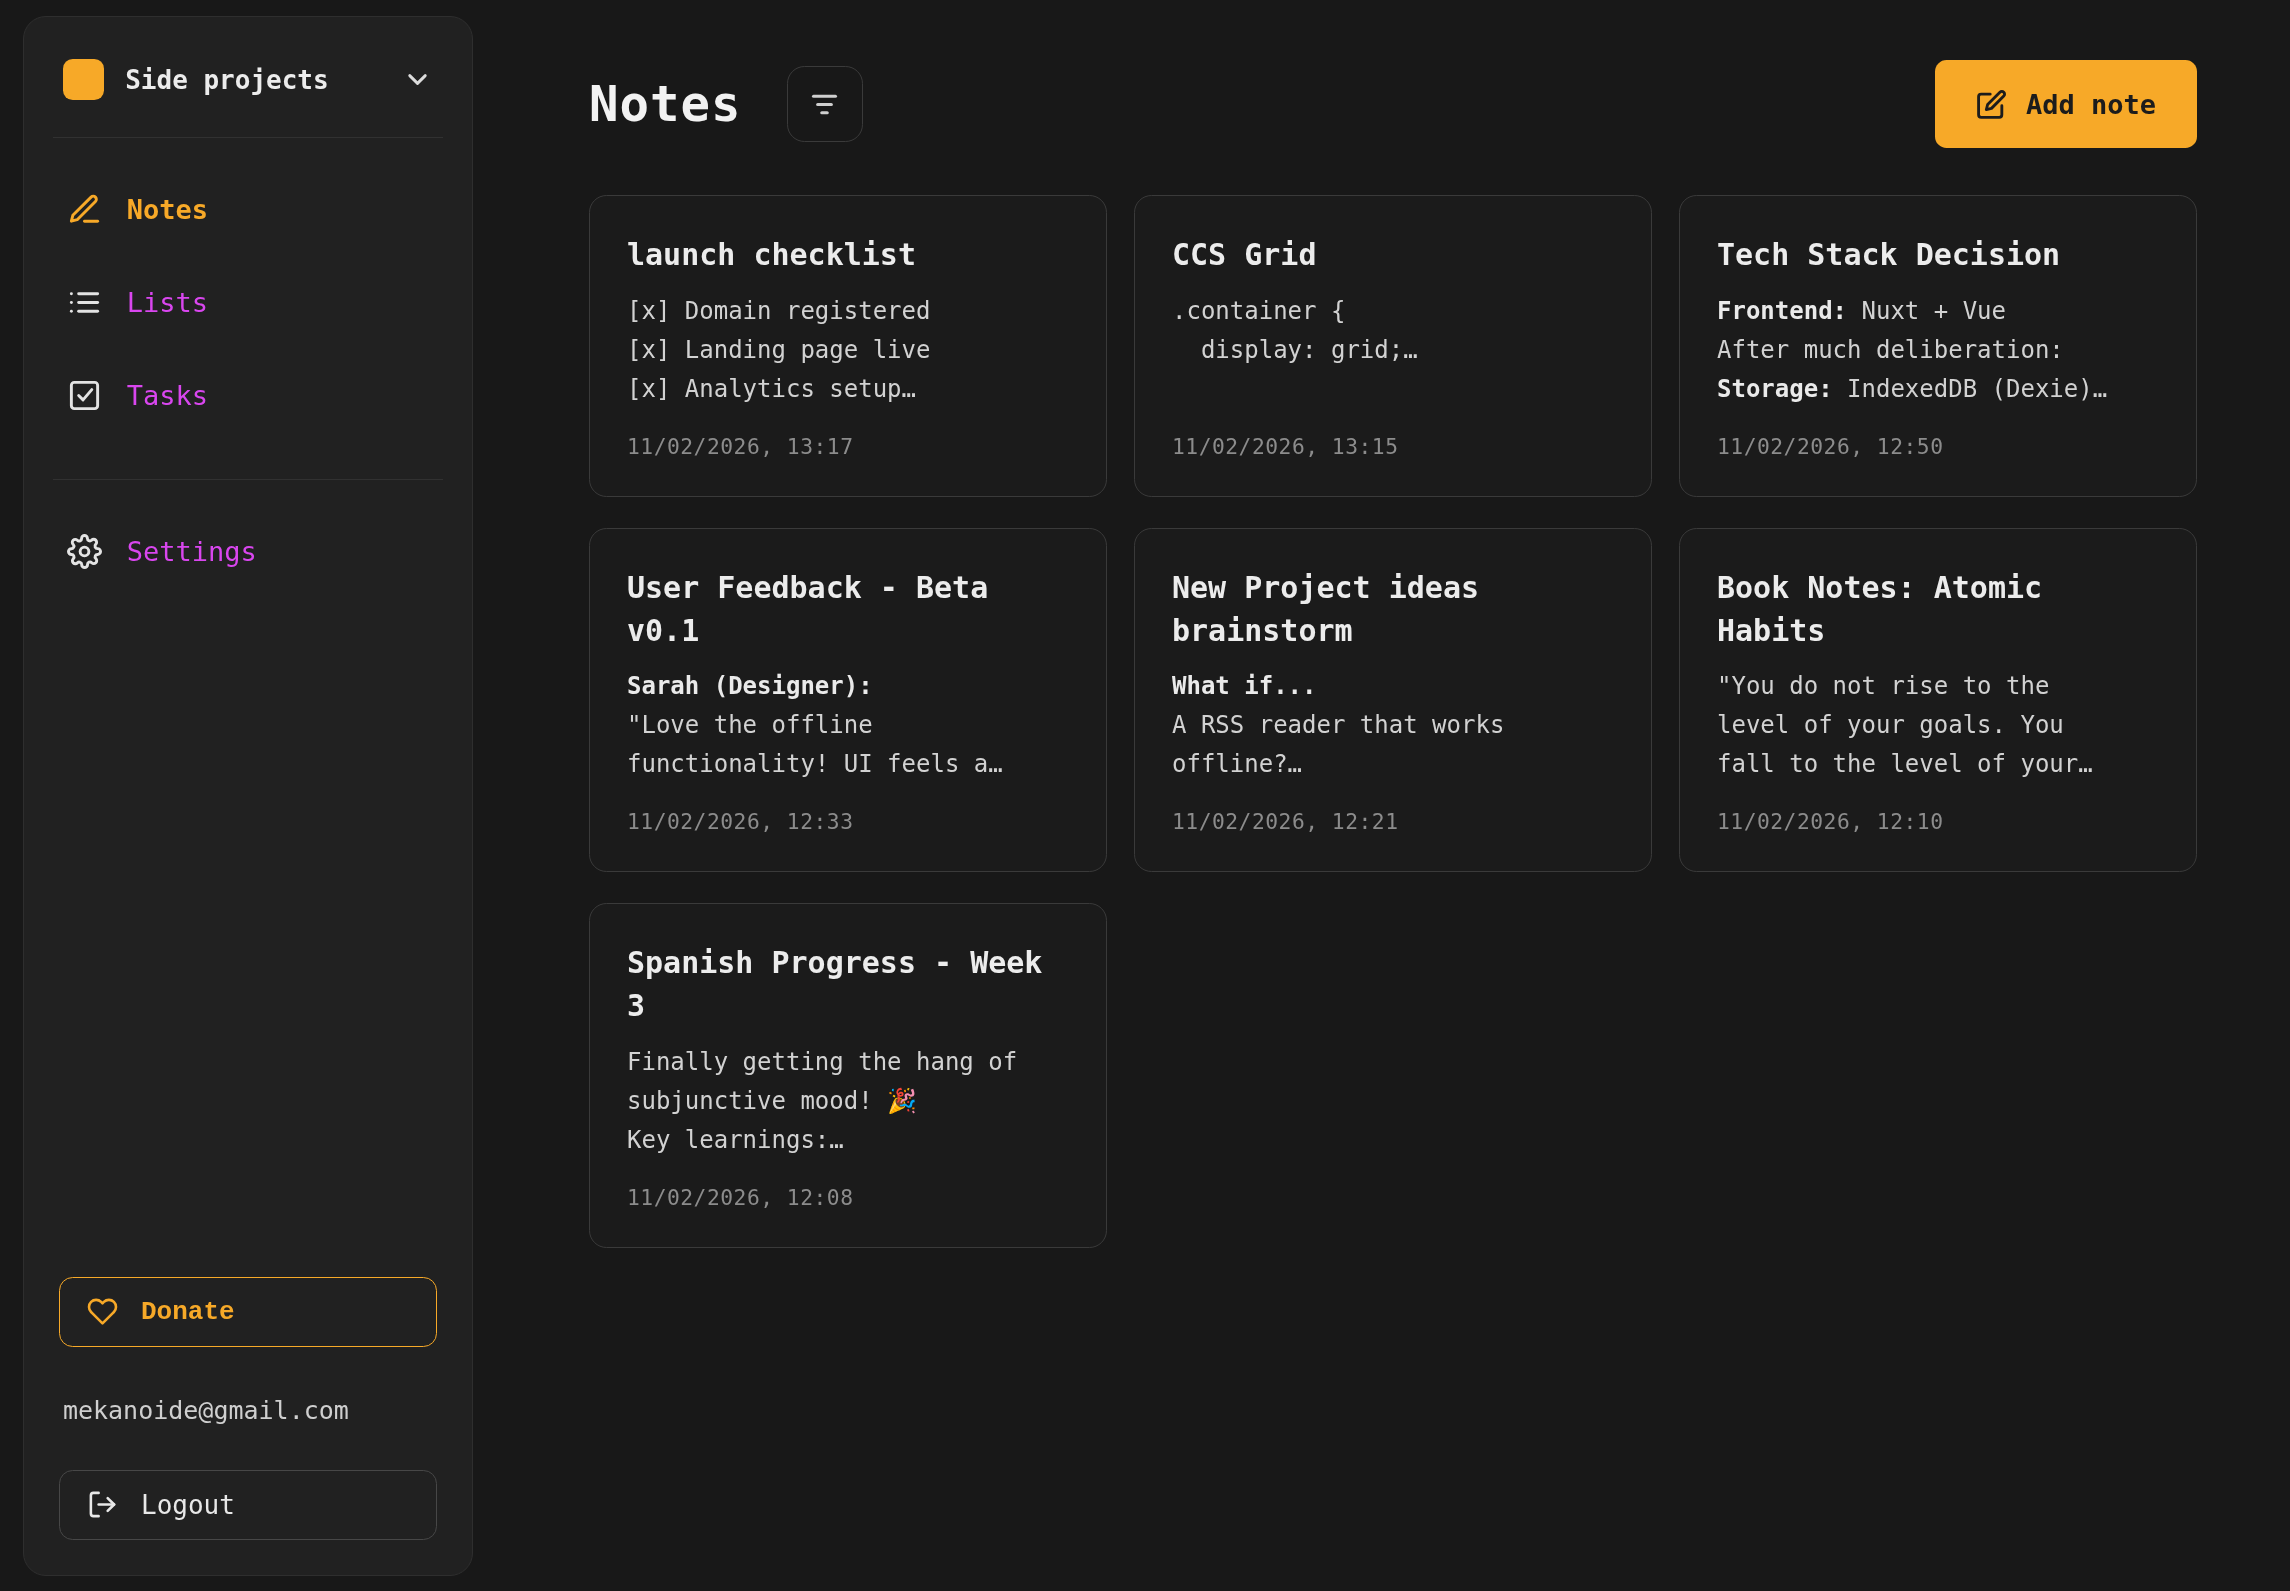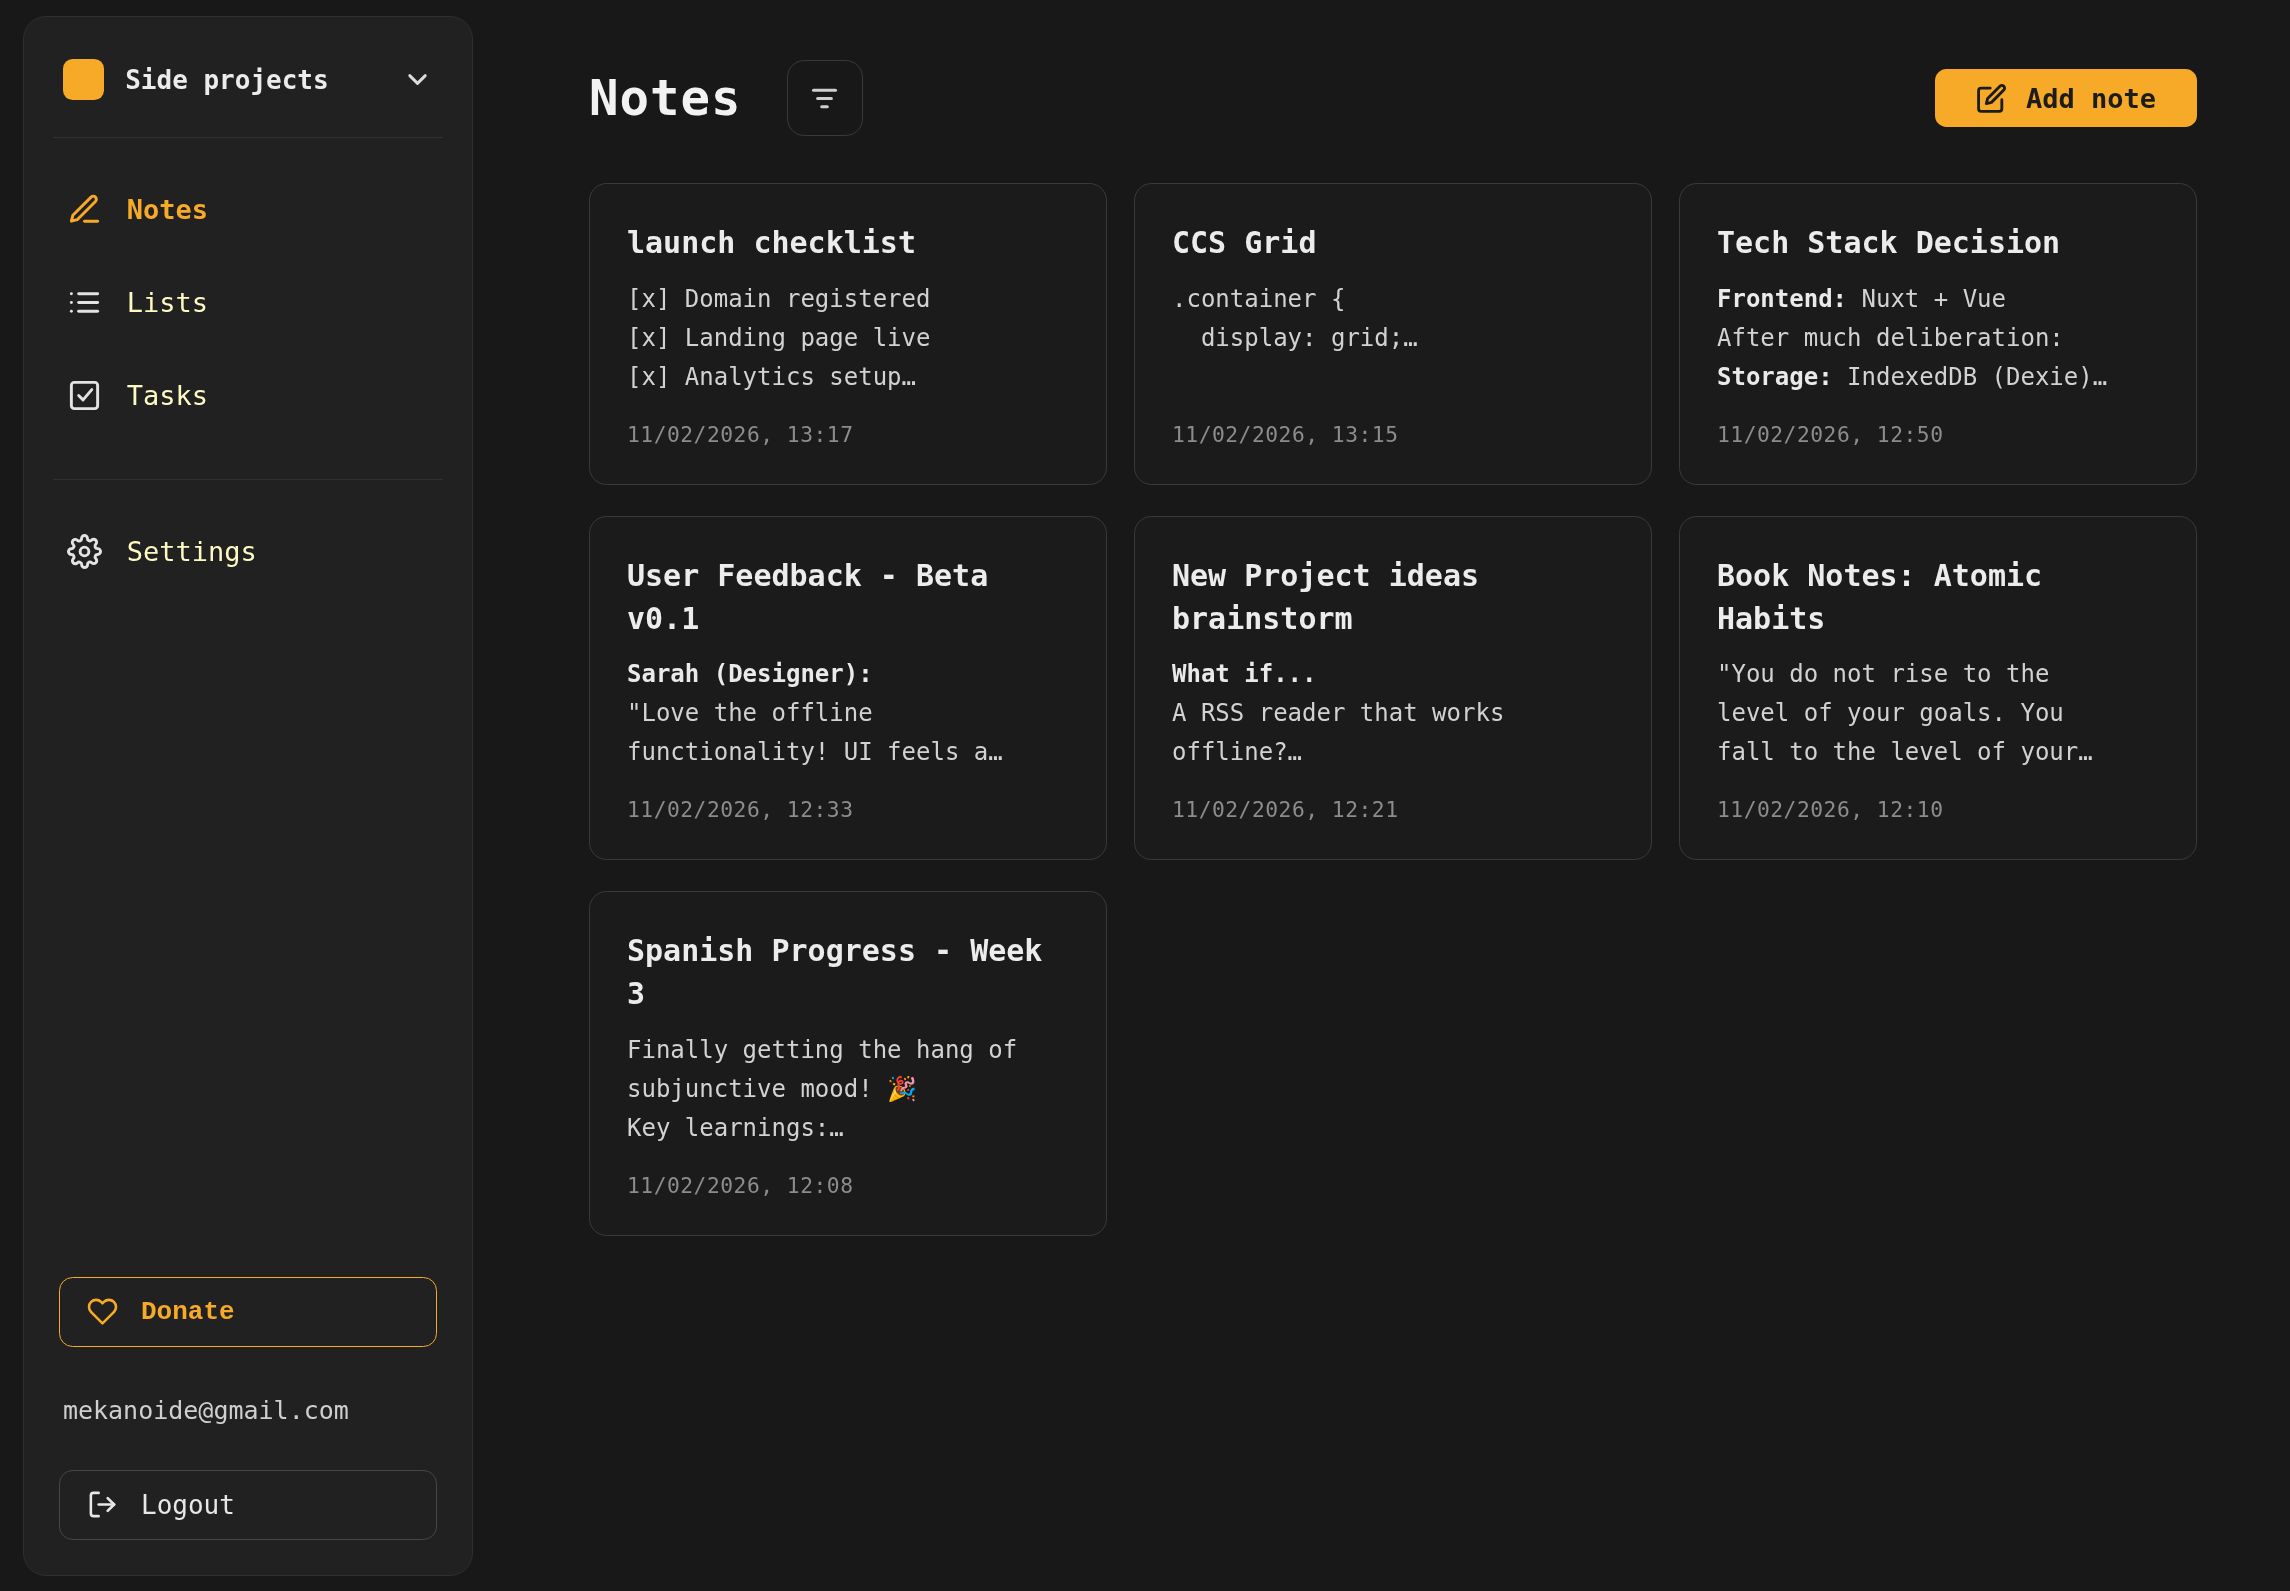--- a/index.html
+++ b/index.html
@@ -39,21 +39,21 @@
     width:41px;height:41px;border-radius:9.7px;background:var(--accent);
     flex:0 0 auto;
   }
   .ws-name{font-size:26px;font-weight:bold;color:var(--text1);}
   .chev{margin-left:auto;color:#dcdcdc;display:flex;align-items:center;}
   .divider{height:1px;background:#313131;margin:33px -5.8px 0 -5.8px;}
   .nav{padding:25px 0 3.9px 0;display:flex;flex-direction:column;}
   .nav-item{
     display:flex;align-items:center;gap:25px;height:93px;
     padding:0 7.8px;border-radius:11.6px;cursor:pointer;
-    font-size:27px;color:#fef9c3;
+    font-size:27px;color:#d946ef;
   }
   .nav-item .nicon{display:flex;align-items:center;color:#e3e3e3;}
   .nav-item.active{color:var(--accent);font-weight:bold;}
   .nav-item.active .nicon{color:var(--accent);}
   .settings-wrap{padding-top:25px;}
   .spacer{flex:1;}
   .btn-outline{
     display:flex;align-items:center;gap:23px;
     height:70px;border-radius:13.6px;
     background:transparent;cursor:pointer;
@@ -73,21 +73,21 @@
   
   .main{position:absolute;left:589px;right:93px;top:0;}
   .header{display:flex;align-items:center;margin-top:60px;gap:45px;}
   .page-title{font-size:49px;font-weight:bold;color:#f2f2f2;letter-spacing:1px;}
   .filter-btn{
     width:76px;height:76px;border-radius:17.5px;
     border:1px solid var(--border);background:transparent;color:#cfcfcf;
     display:flex;align-items:center;justify-content:center;cursor:pointer;
   }
   .add-note{
-    margin-left:auto;height:58px;padding:0 41px;border-radius:11.6px;
+    margin-left:auto;height:88px;padding:0 41px;border-radius:11.6px;
     background:var(--accent);border:none;cursor:pointer;
     display:flex;align-items:center;gap:19.4px;
     font-family:inherit;font-size:27px;font-weight:bold;color:#1c1c1c;
   }
 
   .grid{
     margin-top:47px;
     display:grid;
     grid-template-columns:repeat(3,518px);
     gap:31px 27px;

